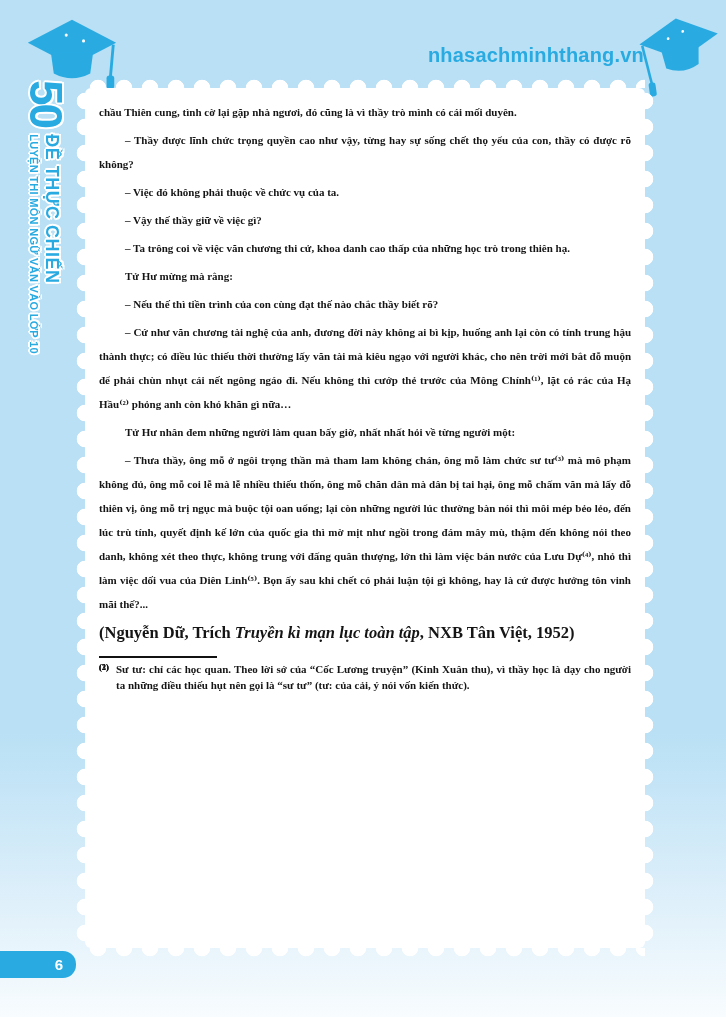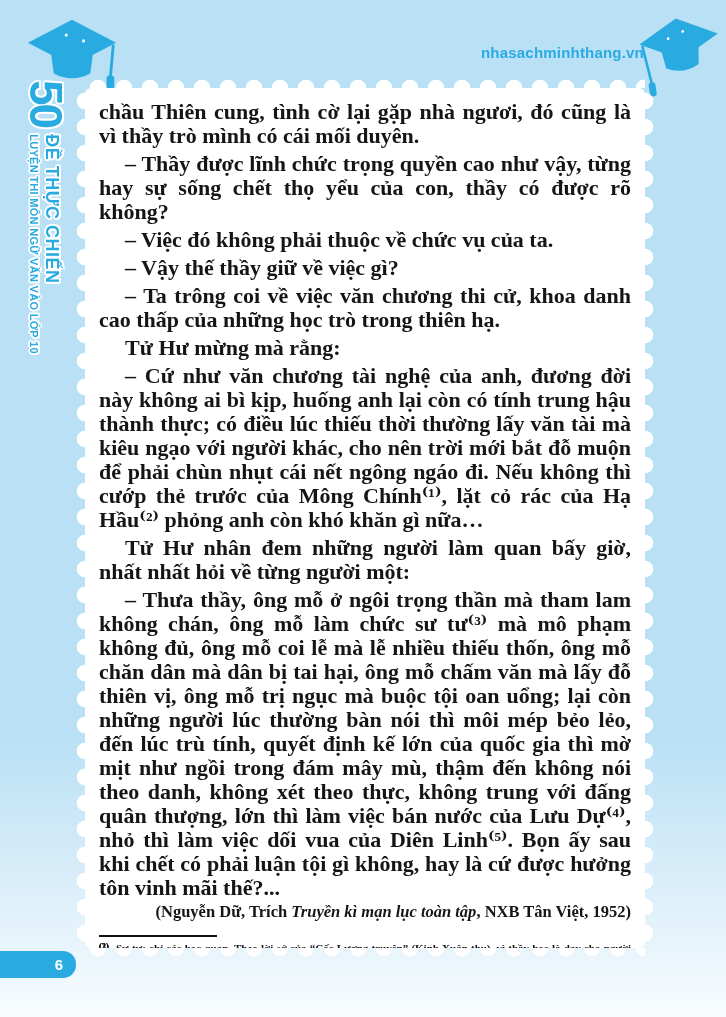--- a/index.html
+++ b/index.html
@@ -18,21 +18,21 @@
     background:linear-gradient(180deg,var(--background-top) 0%,var(--background-top) 72%,#ddeffa 88%,var(--background-bottom) 100%);
   }
   
   .cap{position:absolute;}
   .cap-left{left:24px;top:14px;width:96px;height:96px;}
   .cap-right{right:2px;top:8px;width:86px;height:96px;transform:scaleX(-1) rotate(8deg);}
   
   .site-name{
     position:absolute;top:44px;right:82px;
     font-family:"Liberation Sans","DejaVu Sans",sans-serif;
-    font-weight:bold;font-size:15px;color:var(--accent);
+    font-weight:bold;font-size:20px;color:var(--accent);
     letter-spacing:0.2px;
   }
   
   .side-banner{position:absolute;left:8px;top:80px;width:80px;height:300px;}
   .side-rot{
     position:absolute;left:0;top:0;
     transform:translateX(58px) rotate(90deg);
     transform-origin:0 0;
     display:flex;align-items:center;gap:7px;
     white-space:nowrap;
@@ -59,27 +59,27 @@
     background-image:radial-gradient(circle at 13px 0px,#fff 8px,rgba(255,255,255,0) 8.6px);
     background-size:26px 10px;}
   .wave-left{left:75px;width:10px;top:88px;height:860px;background-repeat:repeat-y;
     background-image:radial-gradient(circle at 10px 13px,#fff 8px,rgba(255,255,255,0) 8.6px);
     background-size:10px 26px;}
   .wave-right{left:645px;width:10px;top:88px;height:860px;background-repeat:repeat-y;
     background-image:radial-gradient(circle at 0px 13px,#fff 8px,rgba(255,255,255,0) 8.6px);
     background-size:10px 26px;}
   
   .story p{
-    font-size:22px;line-height:24px;font-weight:bold;color:var(--text);
+    font-size:11px;line-height:24px;font-weight:bold;color:var(--text);
     text-align:justify;text-indent:26px;margin-top:4px;
   }
   .story p:first-child{text-indent:0;margin-top:0;}
   .citation{
     font-size:16.5px;line-height:24px;font-weight:bold;color:var(--text);
-    text-align:right;
+    text-align:left;margin-top:5px;
   }
   .citation .book-title{font-style:italic;}
   
   .footnote-sep{width:118px;height:2px;background:#111;margin-top:11px;}
   .footnotes{margin-top:4px;}
   .footnote{
     position:relative;padding-left:17px;
     font-size:11px;line-height:15.5px;font-weight:bold;color:var(--text);
     text-align:justify;
   }
@@ -134,20 +134,21 @@
 <div class="wave wave-right"></div>
 
 <div class="panel">
   <div class="story">
     <p>chầu Thiên cung, tình cờ lại gặp nhà ngươi, đó cũng là vì thầy trò mình có cái mối duyên.</p>
     <p>– Thầy được lĩnh chức trọng quyền cao như vậy, từng hay sự sống chết thọ yểu của con, thầy có được rõ không?</p>
     <p>– Việc đó không phải thuộc về chức vụ của ta.</p>
     <p>– Vậy thế thầy giữ về việc gì?</p>
     <p>– Ta trông coi về việc văn chương thi cử, khoa danh cao thấp của những học trò trong thiên hạ.</p>
     <p>Tử Hư mừng mà rằng:</p>
+    <p>– Nếu thế thì tiền trình của con cùng đạt thế nào chắc thầy biết rõ?</p>
     <p>– Cứ như văn chương tài nghệ của anh, đương đời này không ai bì kịp, huống anh lại còn có tính trung hậu thành thực; có điều lúc thiếu thời thường lấy văn tài mà kiêu ngạo với người khác, cho nên trời mới bắt đỗ muộn để phải chùn nhụt cái nết ngông ngáo đi. Nếu không thì cướp thẻ trước của Mông Chính⁽¹⁾, lặt cỏ rác của Hạ Hầu⁽²⁾ phỏng anh còn khó khăn gì nữa…</p>
     <p>Tử Hư nhân đem những người làm quan bấy giờ, nhất nhất hỏi về từng người một:</p>
     <p>– Thưa thầy, ông mỗ ở ngôi trọng thần mà tham lam không chán, ông mỗ làm chức sư tư⁽³⁾ mà mô phạm không đủ, ông mỗ coi lễ mà lễ nhiều thiếu thốn, ông mỗ chăn dân mà dân bị tai hại, ông mỗ chấm văn mà lấy đỗ thiên vị, ông mỗ trị ngục mà buộc tội oan uổng; lại còn những người lúc thường bàn nói thì môi mép bẻo lẻo, đến lúc trù tính, quyết định kế lớn của quốc gia thì mờ mịt như ngồi trong đám mây mù, thậm đến không nói theo danh, không xét theo thực, không trung với đấng quân thượng, lớn thì làm việc bán nước của Lưu Dự⁽⁴⁾, nhỏ thì làm việc dối vua của Diên Linh⁽⁵⁾. Bọn ấy sau khi chết có phải luận tội gì không, hay là cứ được hưởng tôn vinh mãi thế?...</p>
   </div>
 
   <div class="citation">
     <span>(Nguyễn Dữ, Trích </span><span class="book-title">Truyền kì mạn lục toàn tập</span><span>, NXB Tân Việt, 1952)</span>
   </div>
 
   <div class="footnote-sep"></div>

